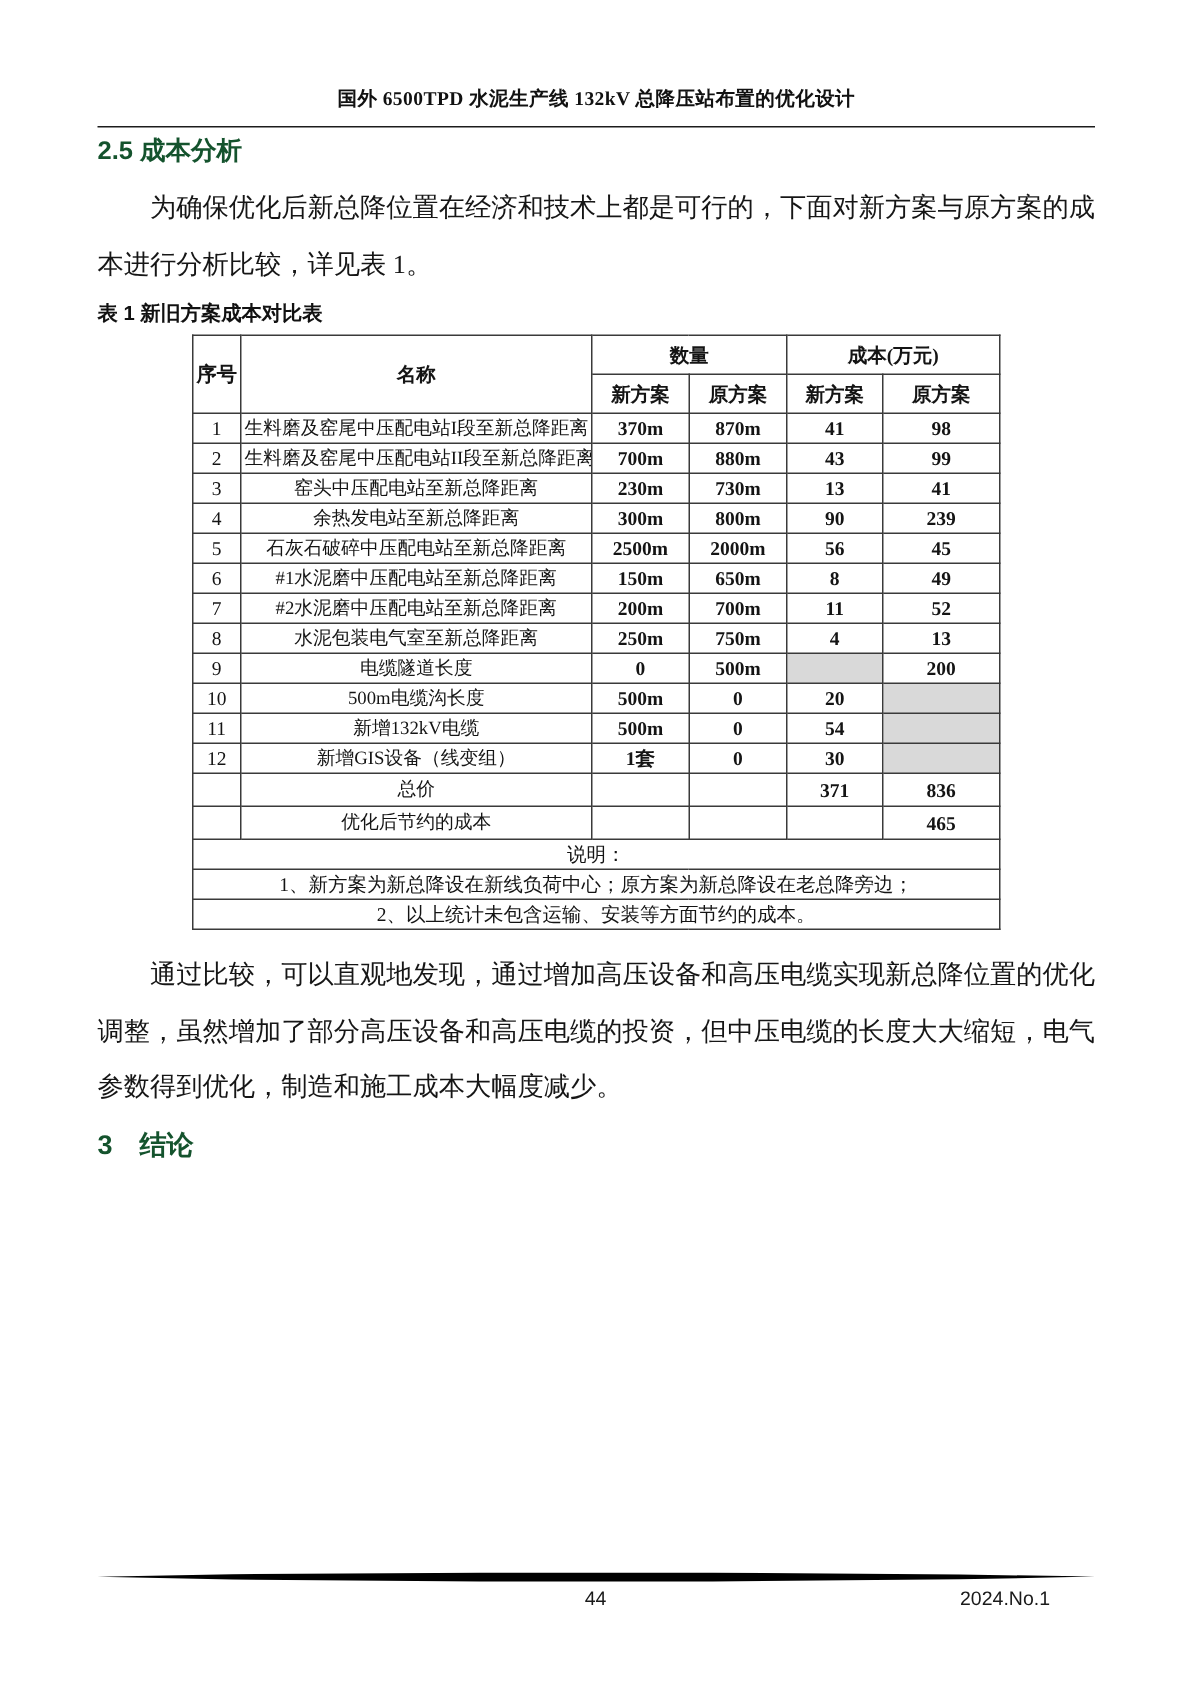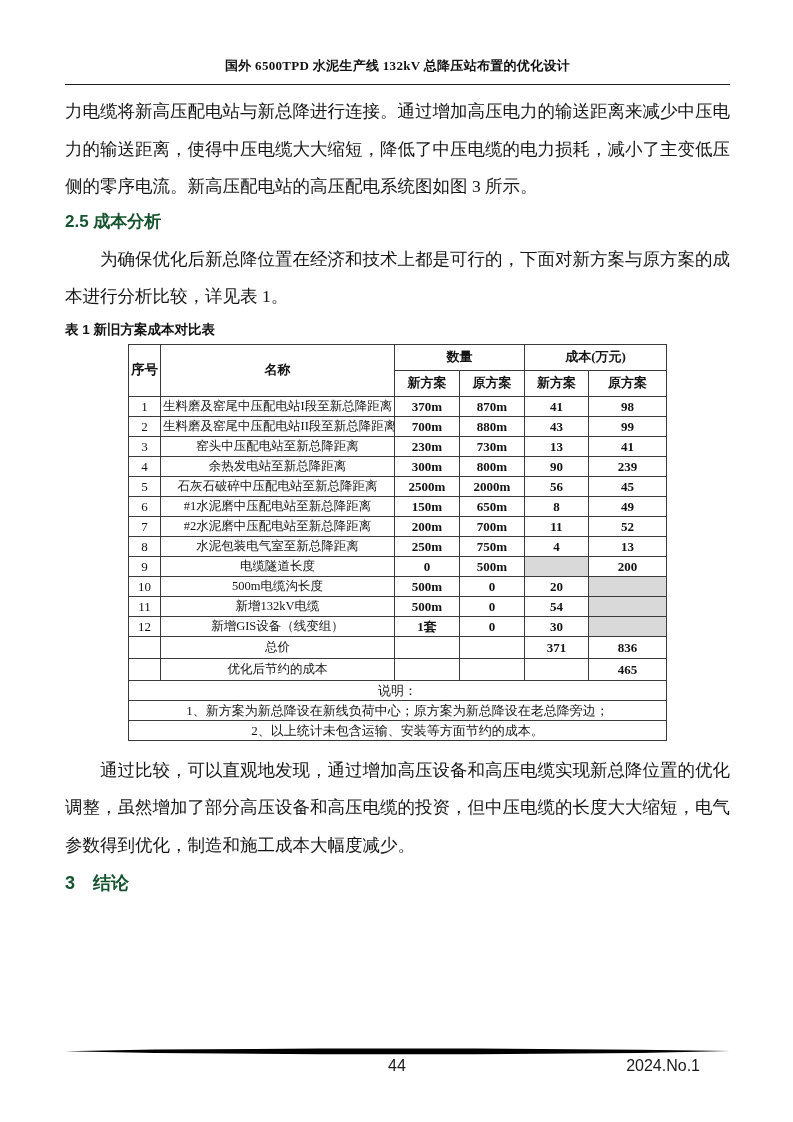--- a/index.html
+++ b/index.html
@@ -88,37 +88,36 @@
   .footer{
     position:absolute;
     left:65px; right:64px;
     top:1048px;
   }
   .footer-rule{ display:block; }
   .footer-row{
     position:relative;
     margin-top:3px;
     font-family:"Liberation Sans","DejaVu Sans",sans-serif;
-    font-size:16px;
+    font-size:13px;
     color:#1a1a1a;
     height:15px;
     line-height:15px;
   }
   .page-num{ position:absolute; left:0; right:0; text-align:center; }
   .issue{ position:absolute; right:29px; }
 </style>
 </head>
 <body>
 
 <div class="page">
 
   <div class="running-title">国外 6500TPD 水泥生产线 132kV 总降压站布置的优化设计</div>
   <div class="header-rule"></div>
 
-  <p class="body-text">力电缆将新高压配电站与新总降进行连接。通过增加高压电力的输送距离来减少中压电力的输送距离，使得中压电缆大大缩短，降低了中压电缆的电力损耗，减小了主变低压侧的零序电流。新高压配电站的高压配电系统图如图 3 所示。</p>
 
   <h2 class="sec-heading">2.5 成本分析</h2>
 
   <p class="body-text indent">为确保优化后新总降位置在经济和技术上都是可行的，下面对新方案与原方案的成本进行分析比较，详见表 1。</p>
 
   <div class="table-caption">表 1 新旧方案成本对比表</div>
 
   <table class="cost">
     <colgroup>
       <col style="width:32px">

